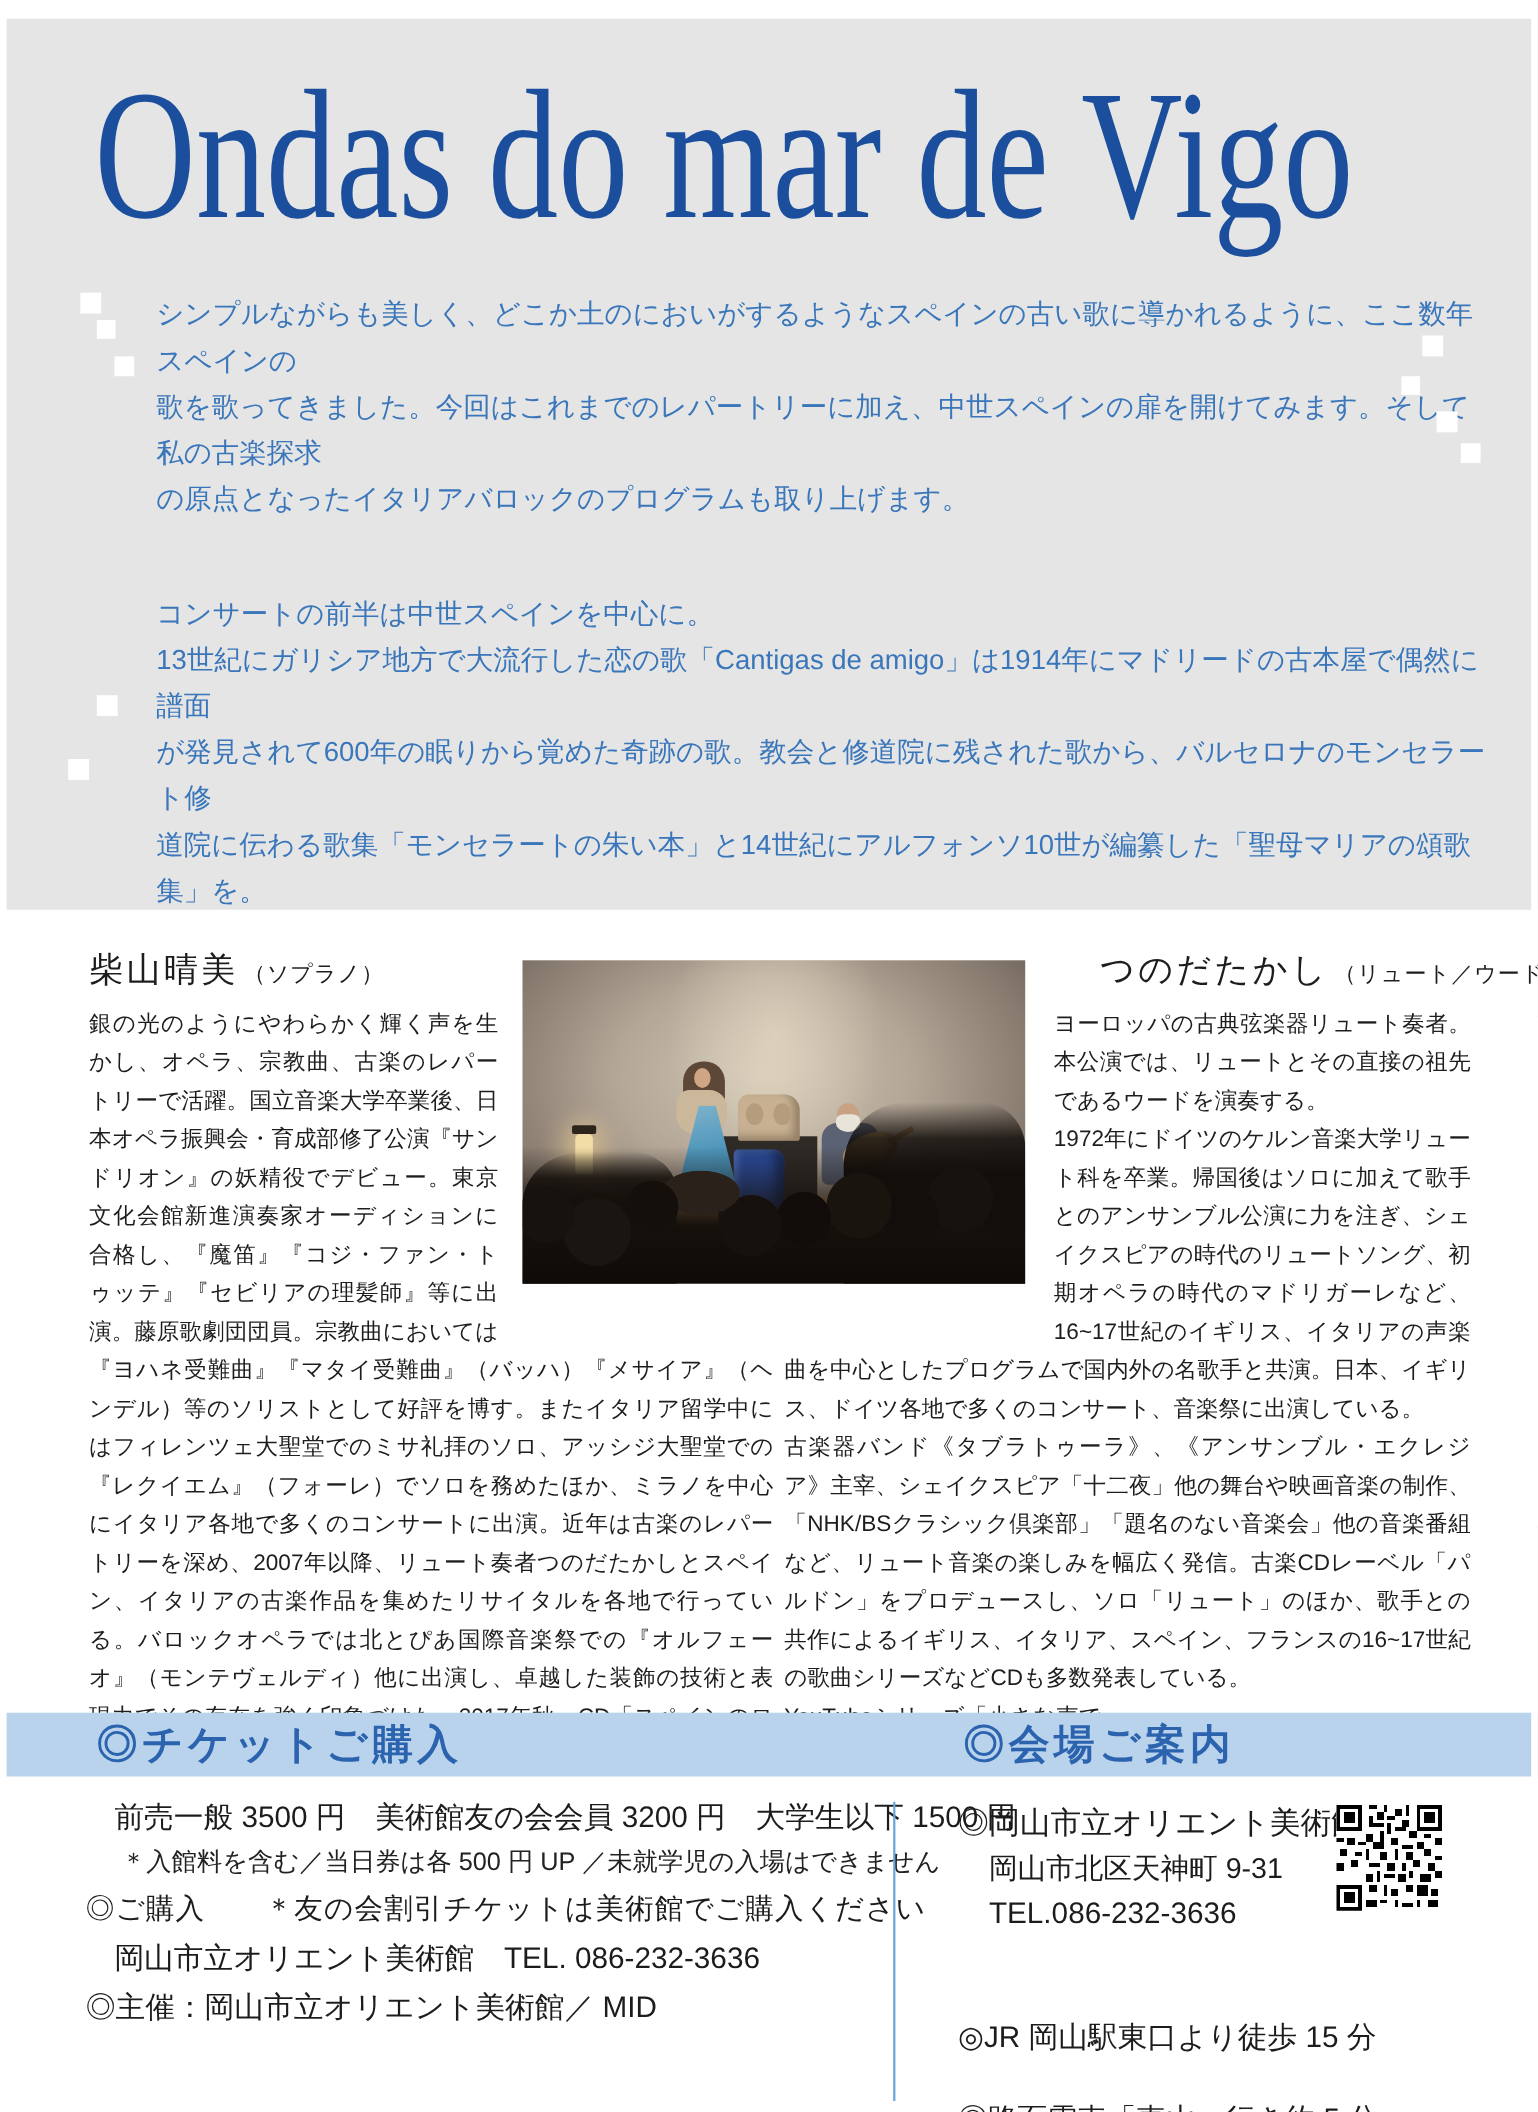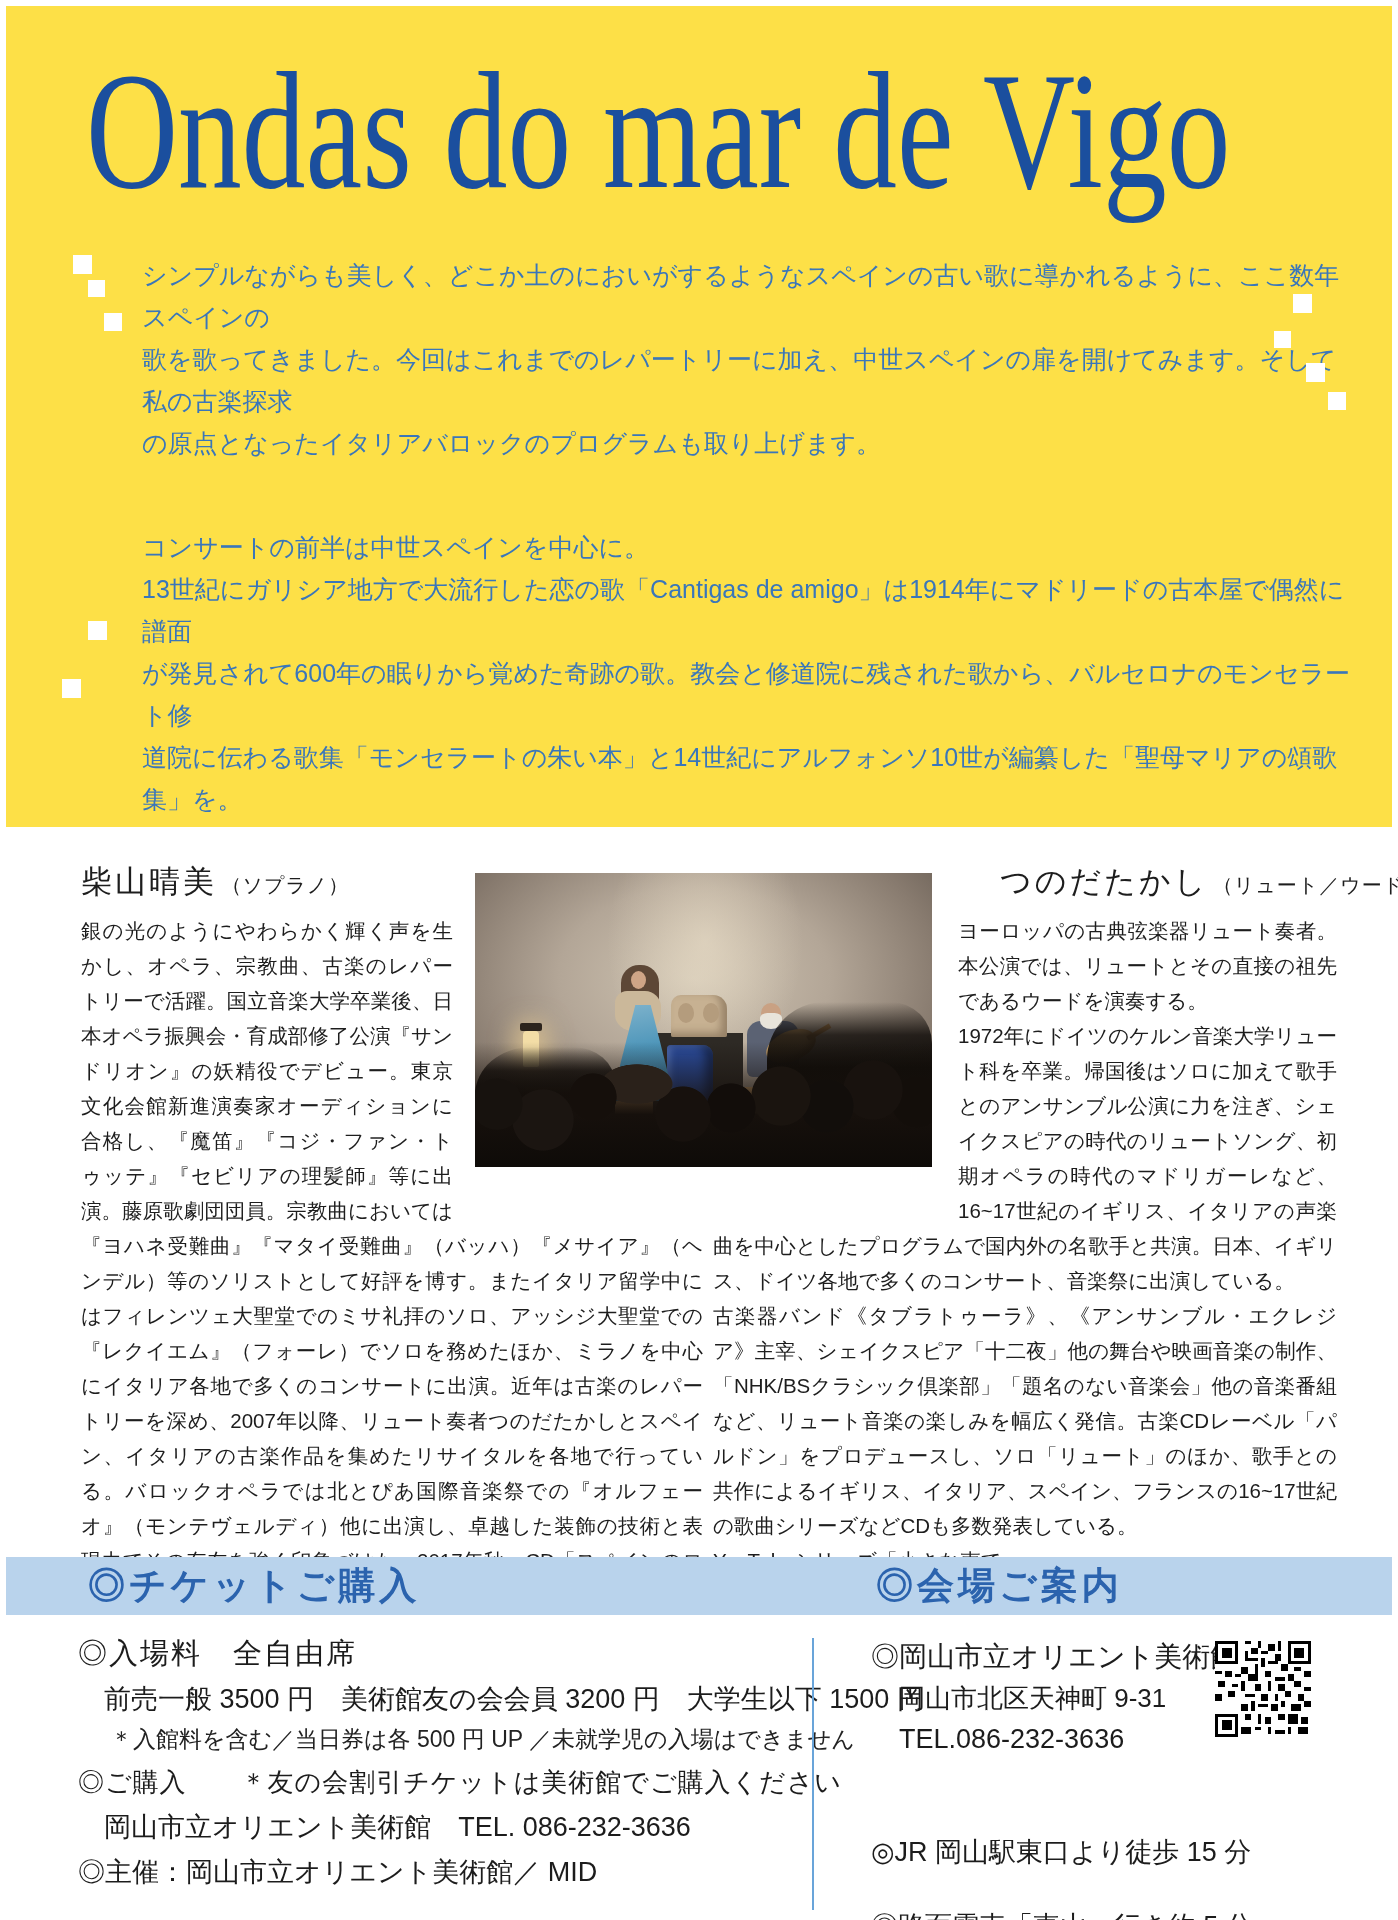--- a/index.html
+++ b/index.html
@@ -1,20 +1,20 @@
 <!DOCTYPE html>
 <html><head>
 <meta charset="utf-8">
 <style>
   html,body{margin:0;padding:0;background:#e8e8e8;}
   .page{position:relative;width:1398px;height:1920px;margin:0 auto;background:#ffffff;
         font-family:"Liberation Sans",sans-serif;overflow:hidden;}
 
   
-  .hero{position:absolute;left:6px;top:6px;width:1386px;height:905px;background:#fde047;}
+  .hero{position:absolute;left:6px;top:17px;width:1386px;height:905px;background:#e5e5e5;}
   .hero-title{position:absolute;left:80px;top:40px;
       font-family:"Liberation Serif","DejaVu Serif",serif;
       font-size:150px;line-height:1;color:#1b4f9e;white-space:nowrap;
       transform:scale(0.85,1.12);transform-origin:left top;letter-spacing:0px;}
   .hero-text{position:absolute;left:136px;top:206px;width:1216px;
       font-size:25px;line-height:42px;color:#3a76ba;white-space:pre-line;}
   .hero-text .para{margin:0 0 20px 0;}
 
   
   .deco{position:absolute;background:#ffffff;}
@@ -183,21 +183,20 @@
       <div class="ph-audience"></div>
     </div>
   </div>
 
   <div class="bottom-bar">
     <div class="bar-title right">◎会場ご案内</div>
     <div class="bar-title left">◎チケットご購入</div>
   </div>
 
   <div class="tickets">
-    <div class="t-line t-admission">◎入場料　全自由席</div>
     <div class="t-line t-prices">前売一般 3500 円　美術館友の会会員 3200 円　大学生以下 1500 円</div>
     <div class="t-line t-note">＊入館料を含む／当日券は各 500 円 UP ／未就学児の入場はできません</div>
     <div class="t-line t-purchase">◎ご購入　　＊友の会割引チケットは美術館でご購入ください</div>
     <div class="t-line t-place">岡山市立オリエント美術館　TEL. 086-232-3636</div>
     <div class="t-line t-org">◎主催：岡山市立オリエント美術館／ MID</div>
 
   </div>
 
   <div class="divider"></div>
 

